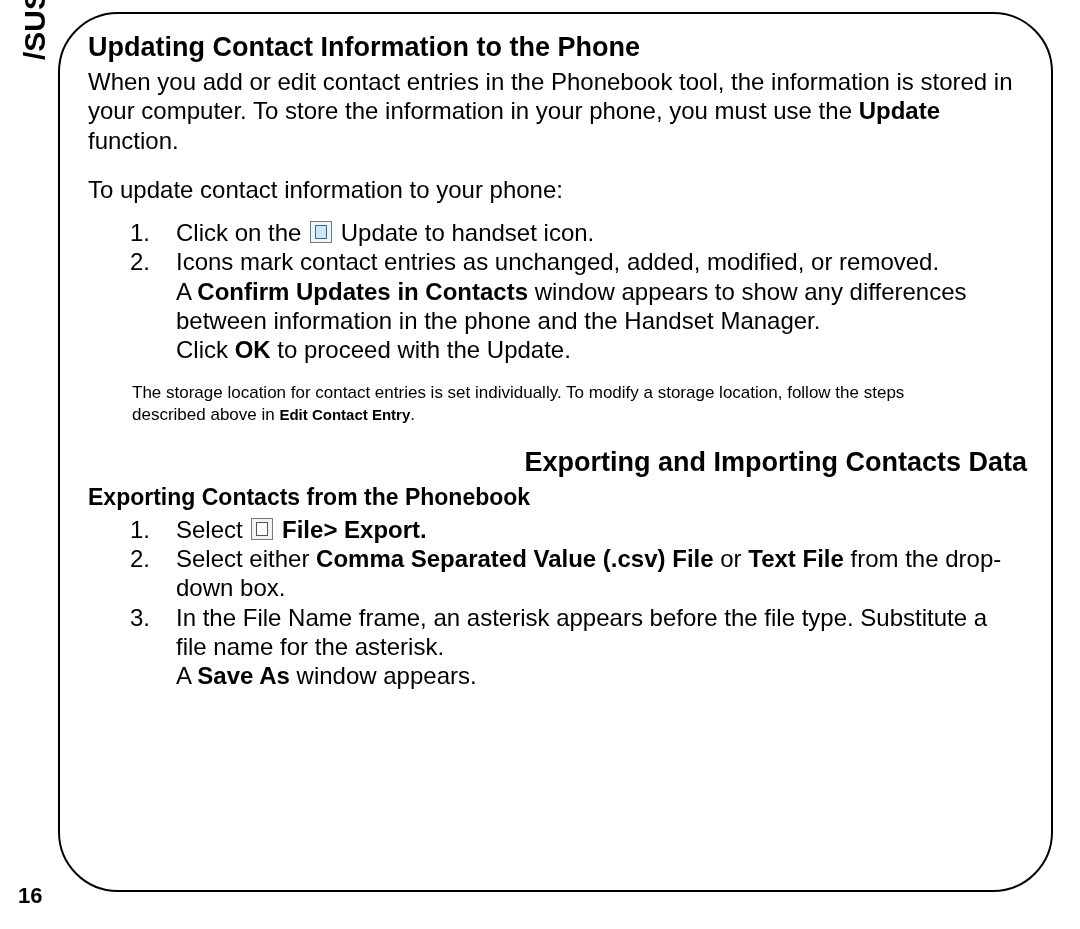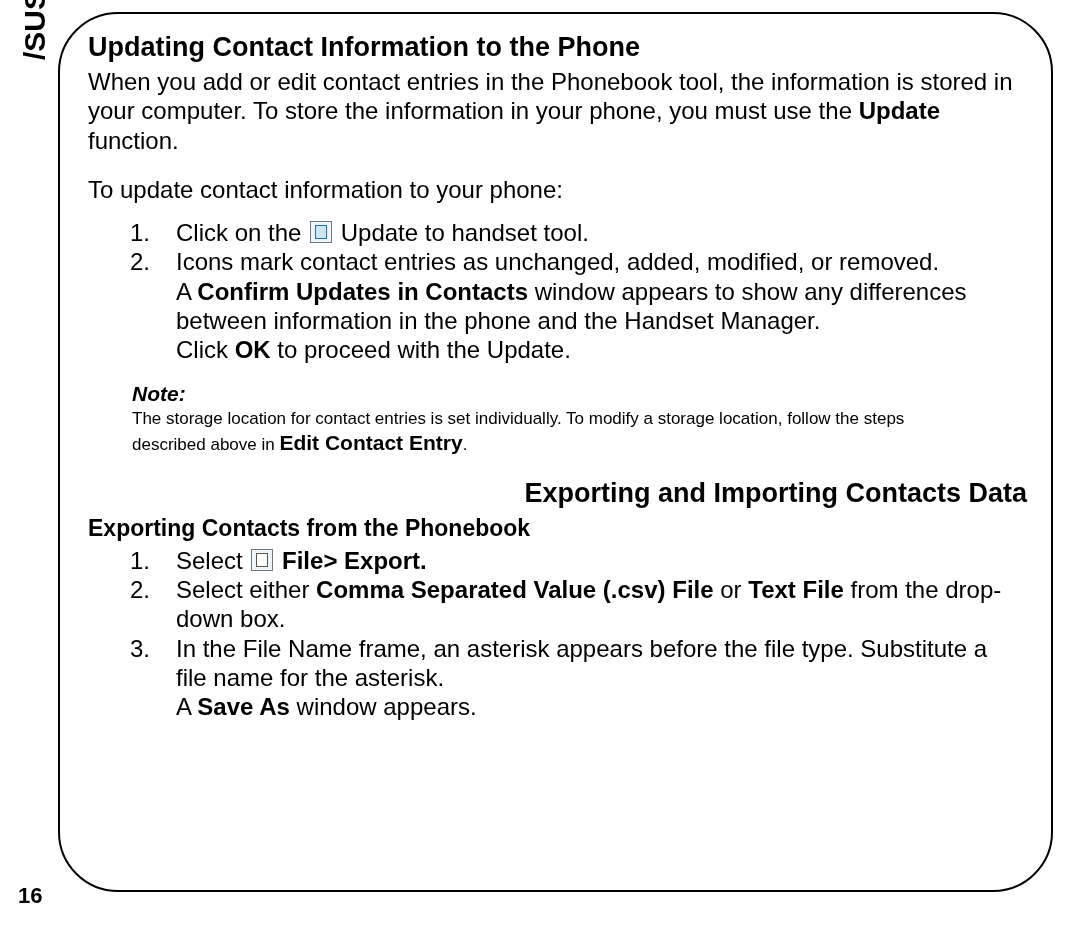--- a/index.html
+++ b/index.html
@@ -139,21 +139,21 @@
     font-style: italic;
     font-weight: bold;
     font-size: 21px;
     margin: 0 0 2px 0;
   }
   .note-text {
     font-size: 17px;
     line-height: 1.25;
     max-width: 840px;
   }
-  .note-text .bold { font-size: 21px; }
+  .note-text .bold { font-size: 15px; }
   .page-number {
     position: absolute;
     left: 18px;
     bottom: 20px;
     font-size: 22px;
     font-weight: bold;
   }
 </style>
 </head>
 <body>
@@ -172,40 +172,39 @@
       <span>When you add or edit contact entries in the Phonebook tool, the information is stored in your computer. To store the information in your phone, you must use the </span><span class="bold">Update</span><span> function.</span>
     </p>
 
     <p class="p2">To update contact information to your phone:</p>
 
     <div class="ol">
 
       <div class="li">
         <div class="num">1.</div>
         <div class="body">
-          <span>Click on the </span><span class="inline-icon handset"></span><span> Update to handset tool.</span>
+          <span>Click on the </span><span class="inline-icon handset"></span><span> Update to handset icon.</span>
         </div>
       </div>
 
       <div class="li">
         <div class="num">2.</div>
         <div class="body">
           <div class="para">Icons mark contact entries as unchanged, added, modified, or removed.</div>
           <div class="para">
             <span>A </span><span class="bold">Confirm Updates in Contacts</span><span> window appears to show any differences between information in the phone and the Handset Manager.</span>
           </div>
           <div class="para">
             <span>Click </span><span class="bold">OK</span><span> to proceed with the Update.</span>
           </div>
         </div>
       </div>
     </div>
 
     <div class="note-block">
-      <div class="note-label">Note:</div>
       <div class="note-text">
         <span>The storage location for contact entries is set individually. To modify a storage location, follow the steps described above in </span><span class="bold">Edit Contact Entry</span><span>.</span>
       </div>
     </div>
 
     <div class="h2">Exporting and Importing Contacts Data</div>
     <div class="h3">Exporting Contacts from the Phonebook</div>
 
     <div class="ol">
 

